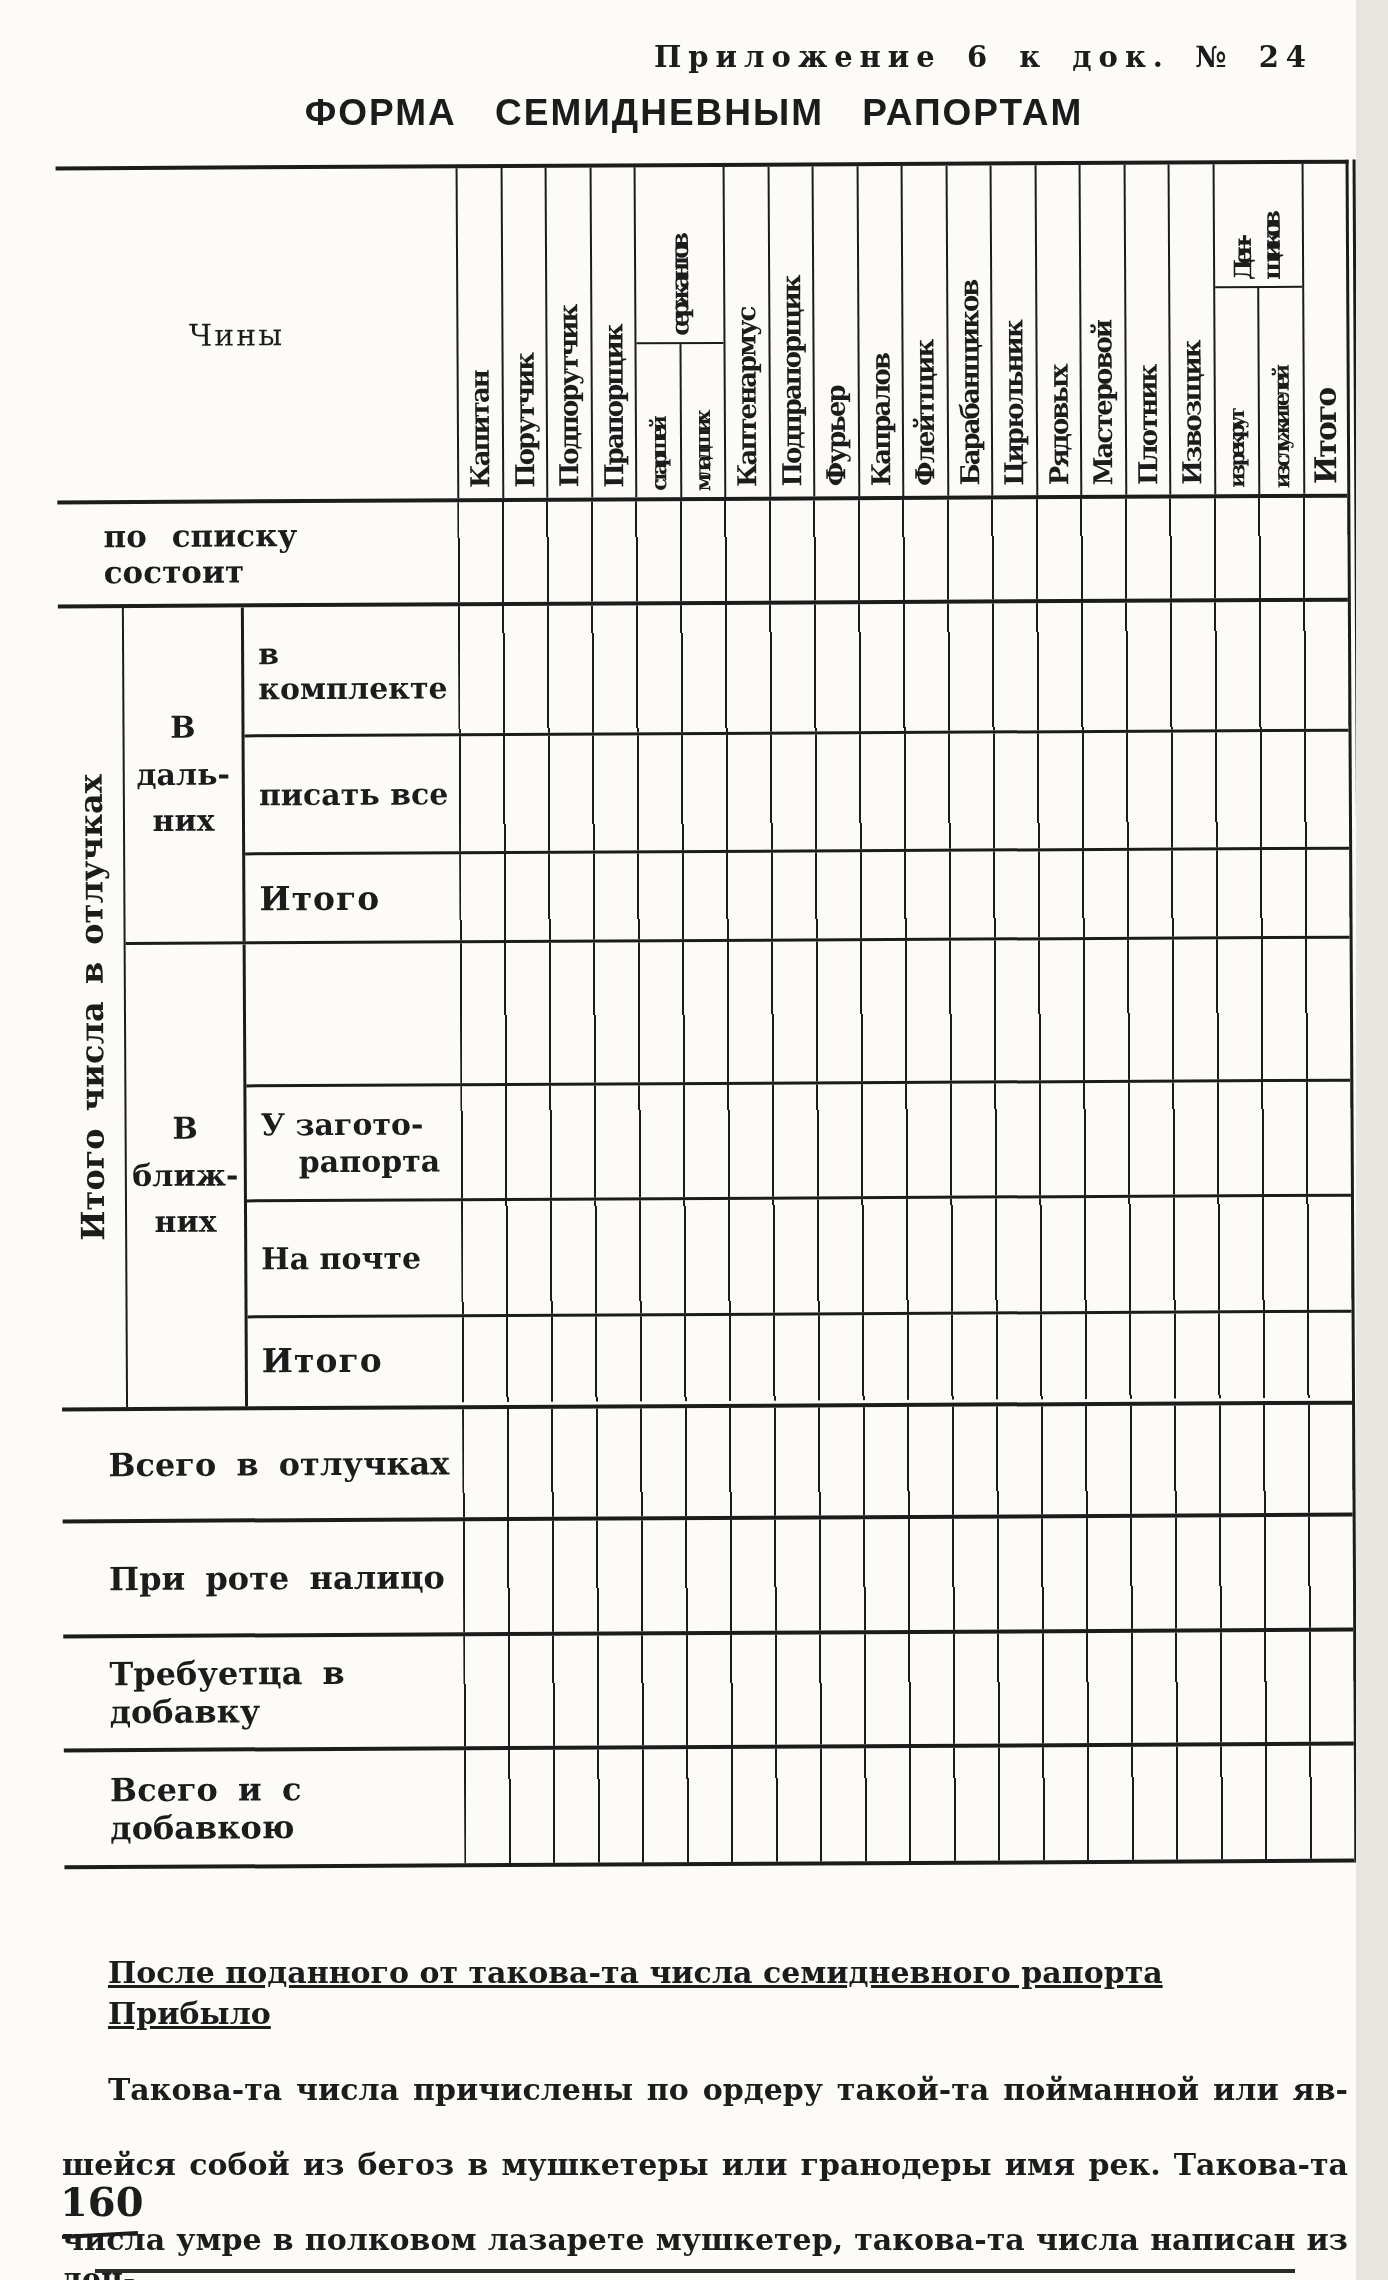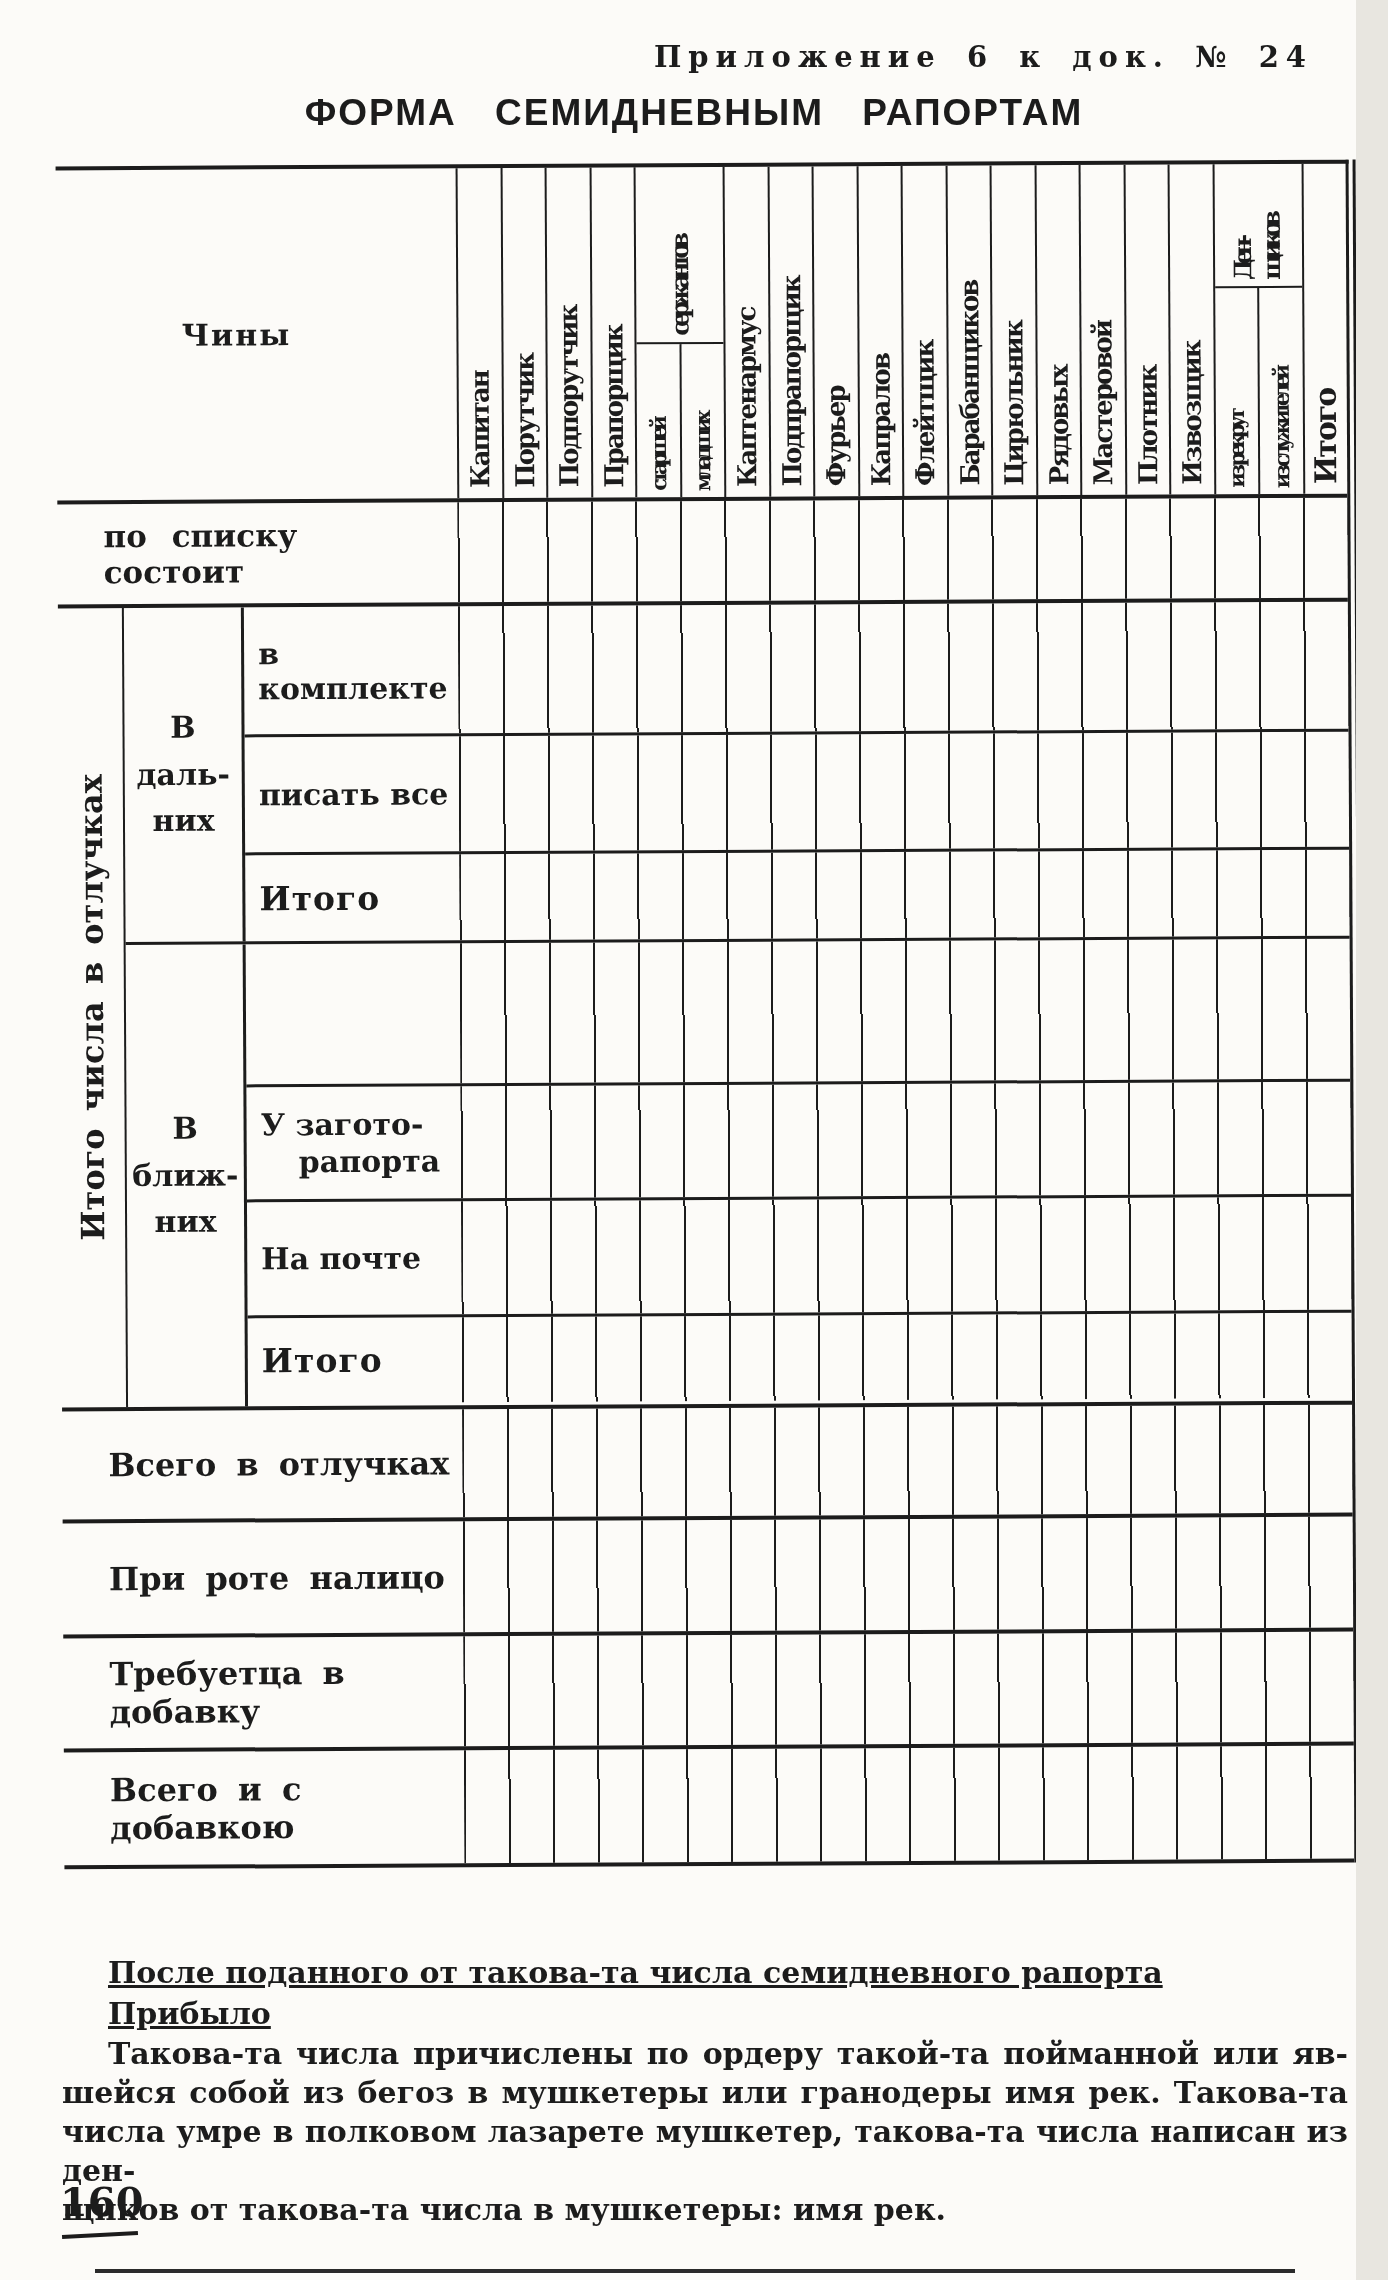--- a/index.html
+++ b/index.html
@@ -39,21 +39,21 @@
     transform:rotate(-0.3deg);
     transform-origin:center center;
   }
   .tbl::after{ 
     content:"";position:absolute;top:-4px;bottom:0;right:-10px;width:3px;
     background:var(--ink);
   }
   
   .hdr{display:flex;height:334px;border-bottom:4px solid var(--ink);}
   .hleft{width:400px;display:flex;justify-content:center;align-items:center;padding-right:40px;}
-  .corner{font-weight:bold;font-size:30px;letter-spacing:2px;}
+  .corner{font-weight:normal;font-size:30px;letter-spacing:2px;}
   .hdata{display:flex;width:890px;}
   .hc{
     flex:0 0 44.5px;display:flex;justify-content:center;align-items:flex-end;
     padding-bottom:10px;border-left:2px solid var(--ink);
   }
   .hg{flex:0 0 89px;display:flex;flex-direction:column;border-left:2px solid var(--ink);}
   .glabel{height:177px;display:flex;justify-content:center;align-items:flex-end;
     padding-bottom:6px;border-bottom:2px solid var(--ink);}
   .glabel.g2{height:124px;}
   .gsubs{flex:1;display:flex;}
@@ -107,21 +107,21 @@
   .sr-e{height:116px;border-bottom:3px solid var(--ink);}
   .sr-f{height:85px;}
   .r2{height:112px;border-bottom:4px solid var(--ink);}
   .r3{height:115px;border-bottom:4px solid var(--ink);}
   .r4{height:114px;border-bottom:4px solid var(--ink);}
   .r5{height:117px;border-bottom:4px solid var(--ink);}
   
   .footer{position:absolute;left:62px;top:1952px;width:1286px;}
   .fline{font-weight:bold;font-size:30px;line-height:41px;padding-left:46px;text-decoration:underline;}
   .fpara{font-weight:bold;font-size:30px;line-height:39px;}
-  .fpara.j{text-align:justify;text-align-last:justify;}
+  .fpara.j{text-align:justify;text-align-last:justify;margin-top:36px;}
   .fpara.ind{padding-left:46px;}
   .pagenum{position:absolute;left:60px;top:2178px;font-weight:bold;font-size:40px;}
   .pagenum-line{position:absolute;left:62px;top:2233px;width:76px;height:4px;
     background:var(--ink);transform:rotate(-3deg);}
   .scan-edge{position:absolute;left:95px;top:2269px;width:1200px;height:4px;background:#2a2a2a;}
 </style>
 </head>
 <body>
 
 <div class="page">

